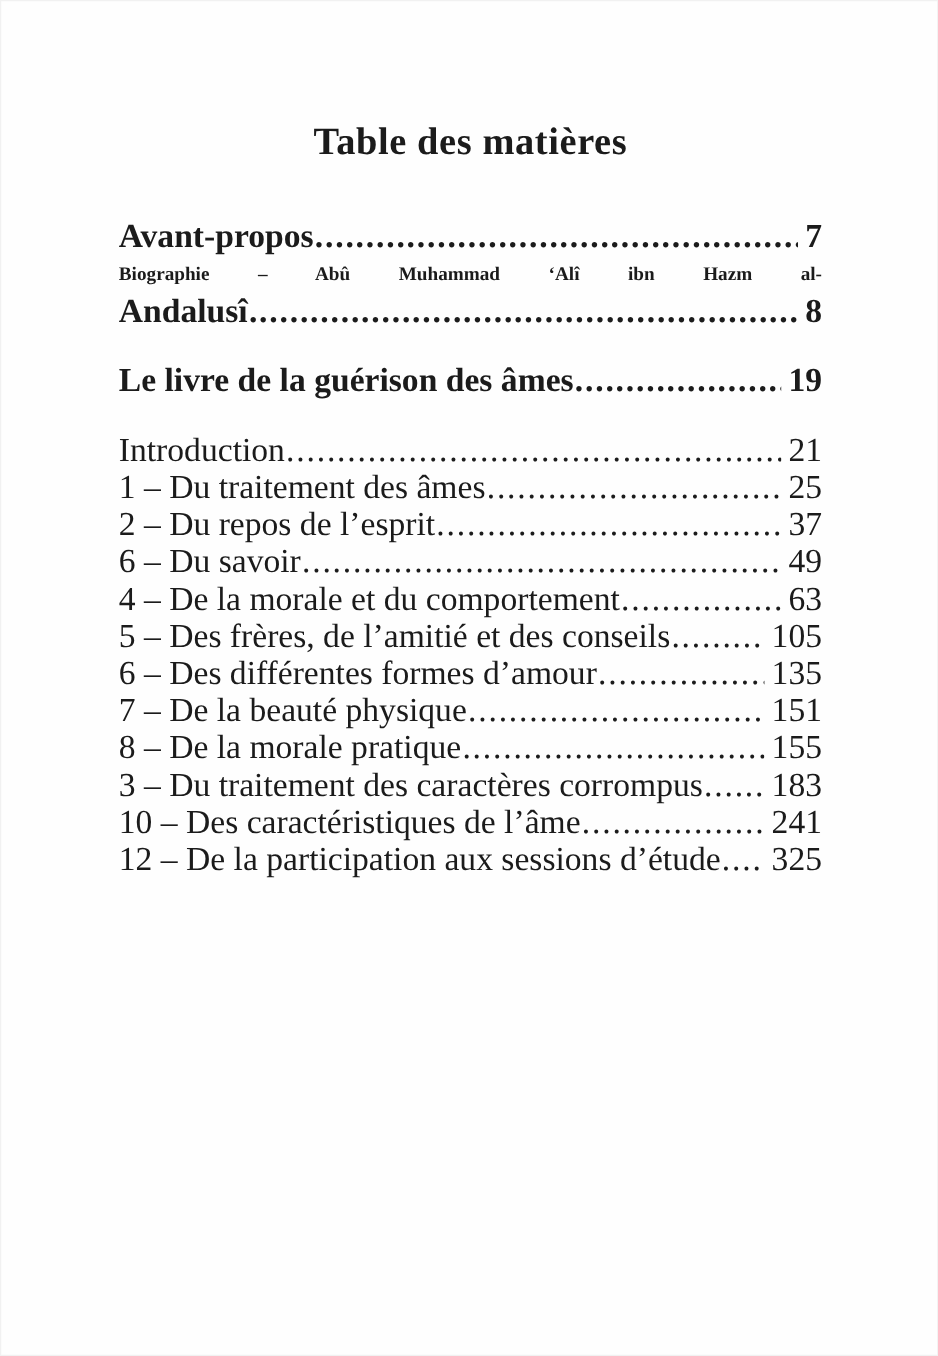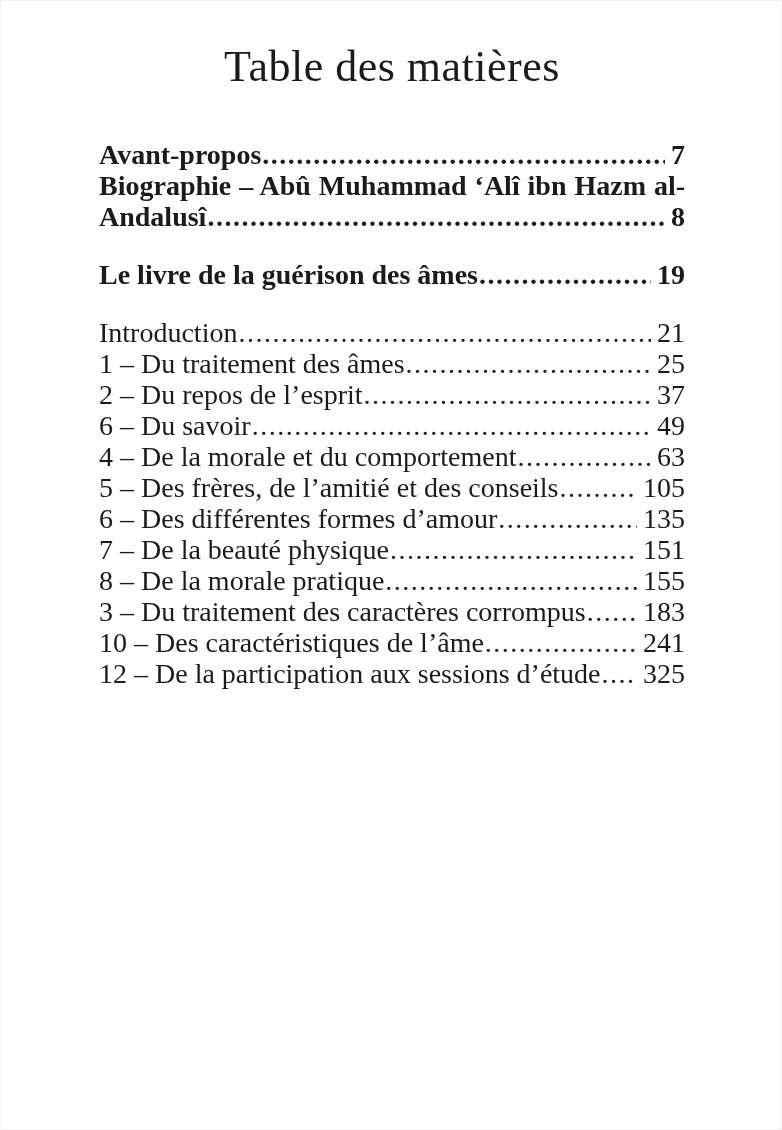--- a/index.html
+++ b/index.html
@@ -18,25 +18,25 @@
     background: #fefefe;
     font-family: "Liberation Serif", "DejaVu Serif", serif;
     color: #1b1b1b;
   }
   .content {
     box-sizing: border-box;
     width: 100%;
     padding: 0 96px 0 98px;
   }
   h1.toc-title {
-    margin: 41px 0 0 0;
+    margin: 98px 0 0 0;
     text-align: center;
-    font-size: 44px;
+    font-size: 32px;
     line-height: 1.15;
-    font-weight: 400;
+    font-weight: 700;
     letter-spacing: 0.5px;
   }
   .toc-block { margin-top: 46px; }
   .toc-line {
     display: flex;
     align-items: baseline;
     font-size: 28px;
     line-height: 31px;
     white-space: nowrap;
   }
@@ -51,21 +51,21 @@
   .dots::after {
     content: "......................................................................................................................";
   }
   .pagenum {
     flex: 0 0 auto;
     padding-left: 6px;
     text-align: right;
   }
   .bold, .bold .dots::after { font-weight: 700; }
   .justified-line {
-    font-size: 28px;
+    font-size: 16px;
     line-height: 31px;
     text-align: justify;
     text-align-last: justify;
     font-weight: 700;
     white-space: normal;
   }
   .gap { height: 27px; }
 </style>
 </head>
 <body>

